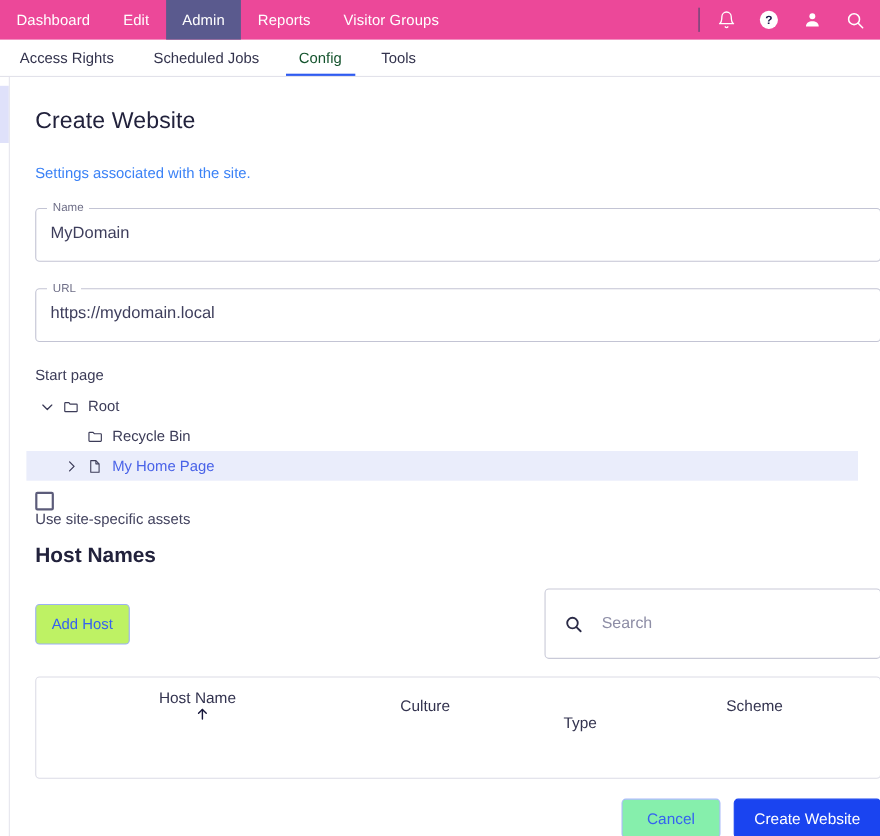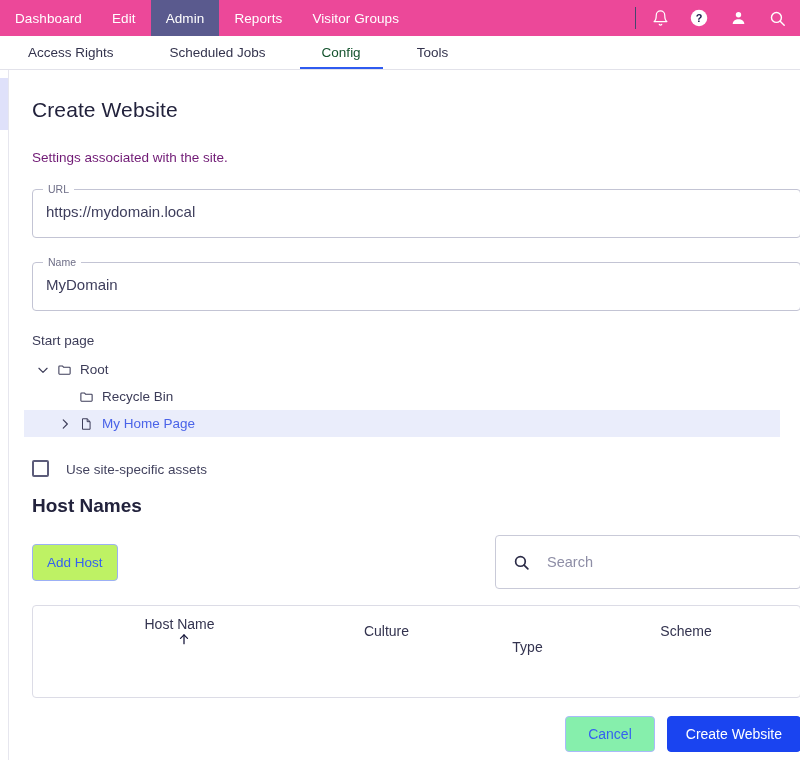--- a/index.html
+++ b/index.html
@@ -54,21 +54,21 @@
   
   .subnav {
     height: 34px;
     background: #ffffff;
     display: flex;
     align-items: stretch;
     border-bottom: 1px solid #e2e2ea;
   }
   .subnav-item {
     display: flex; align-items: center;
-    padding: 0 28px;
+    padding: 0 18px;
     font-size: 13.5px;
     color: #33334d;
     cursor: pointer;
     position: relative;
   }
   .subnav-item.active { color: #14532d; }
   .subnav-item.active::after {
     content: "";
     position: absolute;
     left: 6px; right: 6px; bottom: 0;
@@ -105,21 +105,21 @@
   h1.page-title {
     margin: 10px 0 0 8px;
     font-size: 21px;
     font-weight: 400;
     color: #22223c;
     letter-spacing: .1px;
   }
   .subtitle {
     margin: 28px 0 0 8px;
     font-size: 13.5px;
-    color: #701a75;
+    color: #3b82f6;
   }
 
   
   .field {
     position: relative;
     margin: 19px 0 0 8px;
     width: 769px;
     height: 54px;
   }
   .field fieldset {
@@ -177,24 +177,25 @@
     width: 20px; height: 20px;
     display: flex; align-items: center; justify-content: center;
     flex: 0 0 20px;
     margin-right: 6px;
   }
   .tw-label { white-space: nowrap; }
   .indent-1 { padding-left: 30px; }
 
   
   .checkrow {
-    display: flex; align-items: flex-end;
+    display: flex; align-items: flex-start;
     margin: 10px 0 0 8px;
     height: 30px;
     cursor: pointer;
+    flex-direction: column;
   }
   .checkbox {
     width: 17px; height: 17px;
     border: 2px solid #5c5c7a;
     border-radius: 2px;
     margin-right: 17px;
     flex: 0 0 17px;
   }
   .checkrow .clabel { font-size: 13.5px; color: #43435f; }
 
@@ -218,21 +219,21 @@
     background: #bef264;
     color: #3561f0;
     font-size: 13.5px;
     font-family: inherit;
     padding: 0 14px;
     height: 37px;
     cursor: pointer;
   }
   .searchbox {
     margin-left: auto;
-    width: 306px; height: 54px;
+    width: 306px; height: 64px;
     border: 1px solid #c9cad8;
     border-radius: 4px;
     display: flex;
     align-items: center;
     padding: 0 15px;
     background: #fff;
   }
   .searchbox .sicon {
     width: 20px; height: 20px;
     display: flex; align-items: center; justify-content: center;
@@ -383,30 +384,30 @@
   <div class="rail"></div>
   <div class="rail-line"></div>
 
   <div class="content">
 
     <h1 class="page-title">Create Website</h1>
     <div class="subtitle">Settings associated with the site.</div>
 
     <div class="field">
       <fieldset>
+        <legend>Name</legend>
+      </fieldset>
+      <input class="value" value="MyDomain" style="">
+    </div>
+
+    <div class="field">
+      <fieldset>
         <legend>URL</legend>
       </fieldset>
       <input class="value" value="https://mydomain.local" style="">
-    </div>
-
-    <div class="field">
-      <fieldset>
-        <legend>Name</legend>
-      </fieldset>
-      <input class="value" value="MyDomain" style="">
     </div>
 
     <div class="tree-label">Start page</div>
 
     <div class="tree">
 
       <div class="tree-row">
         <span class="tw-chevron">
           <svg width="14" height="14" viewBox="0 0 24 24" fill="none" stroke="#3c3c58" stroke-width="2" stroke-linecap="round" stroke-linejoin="round">
             <polyline points="5 9 12 16 19 9"></polyline>

